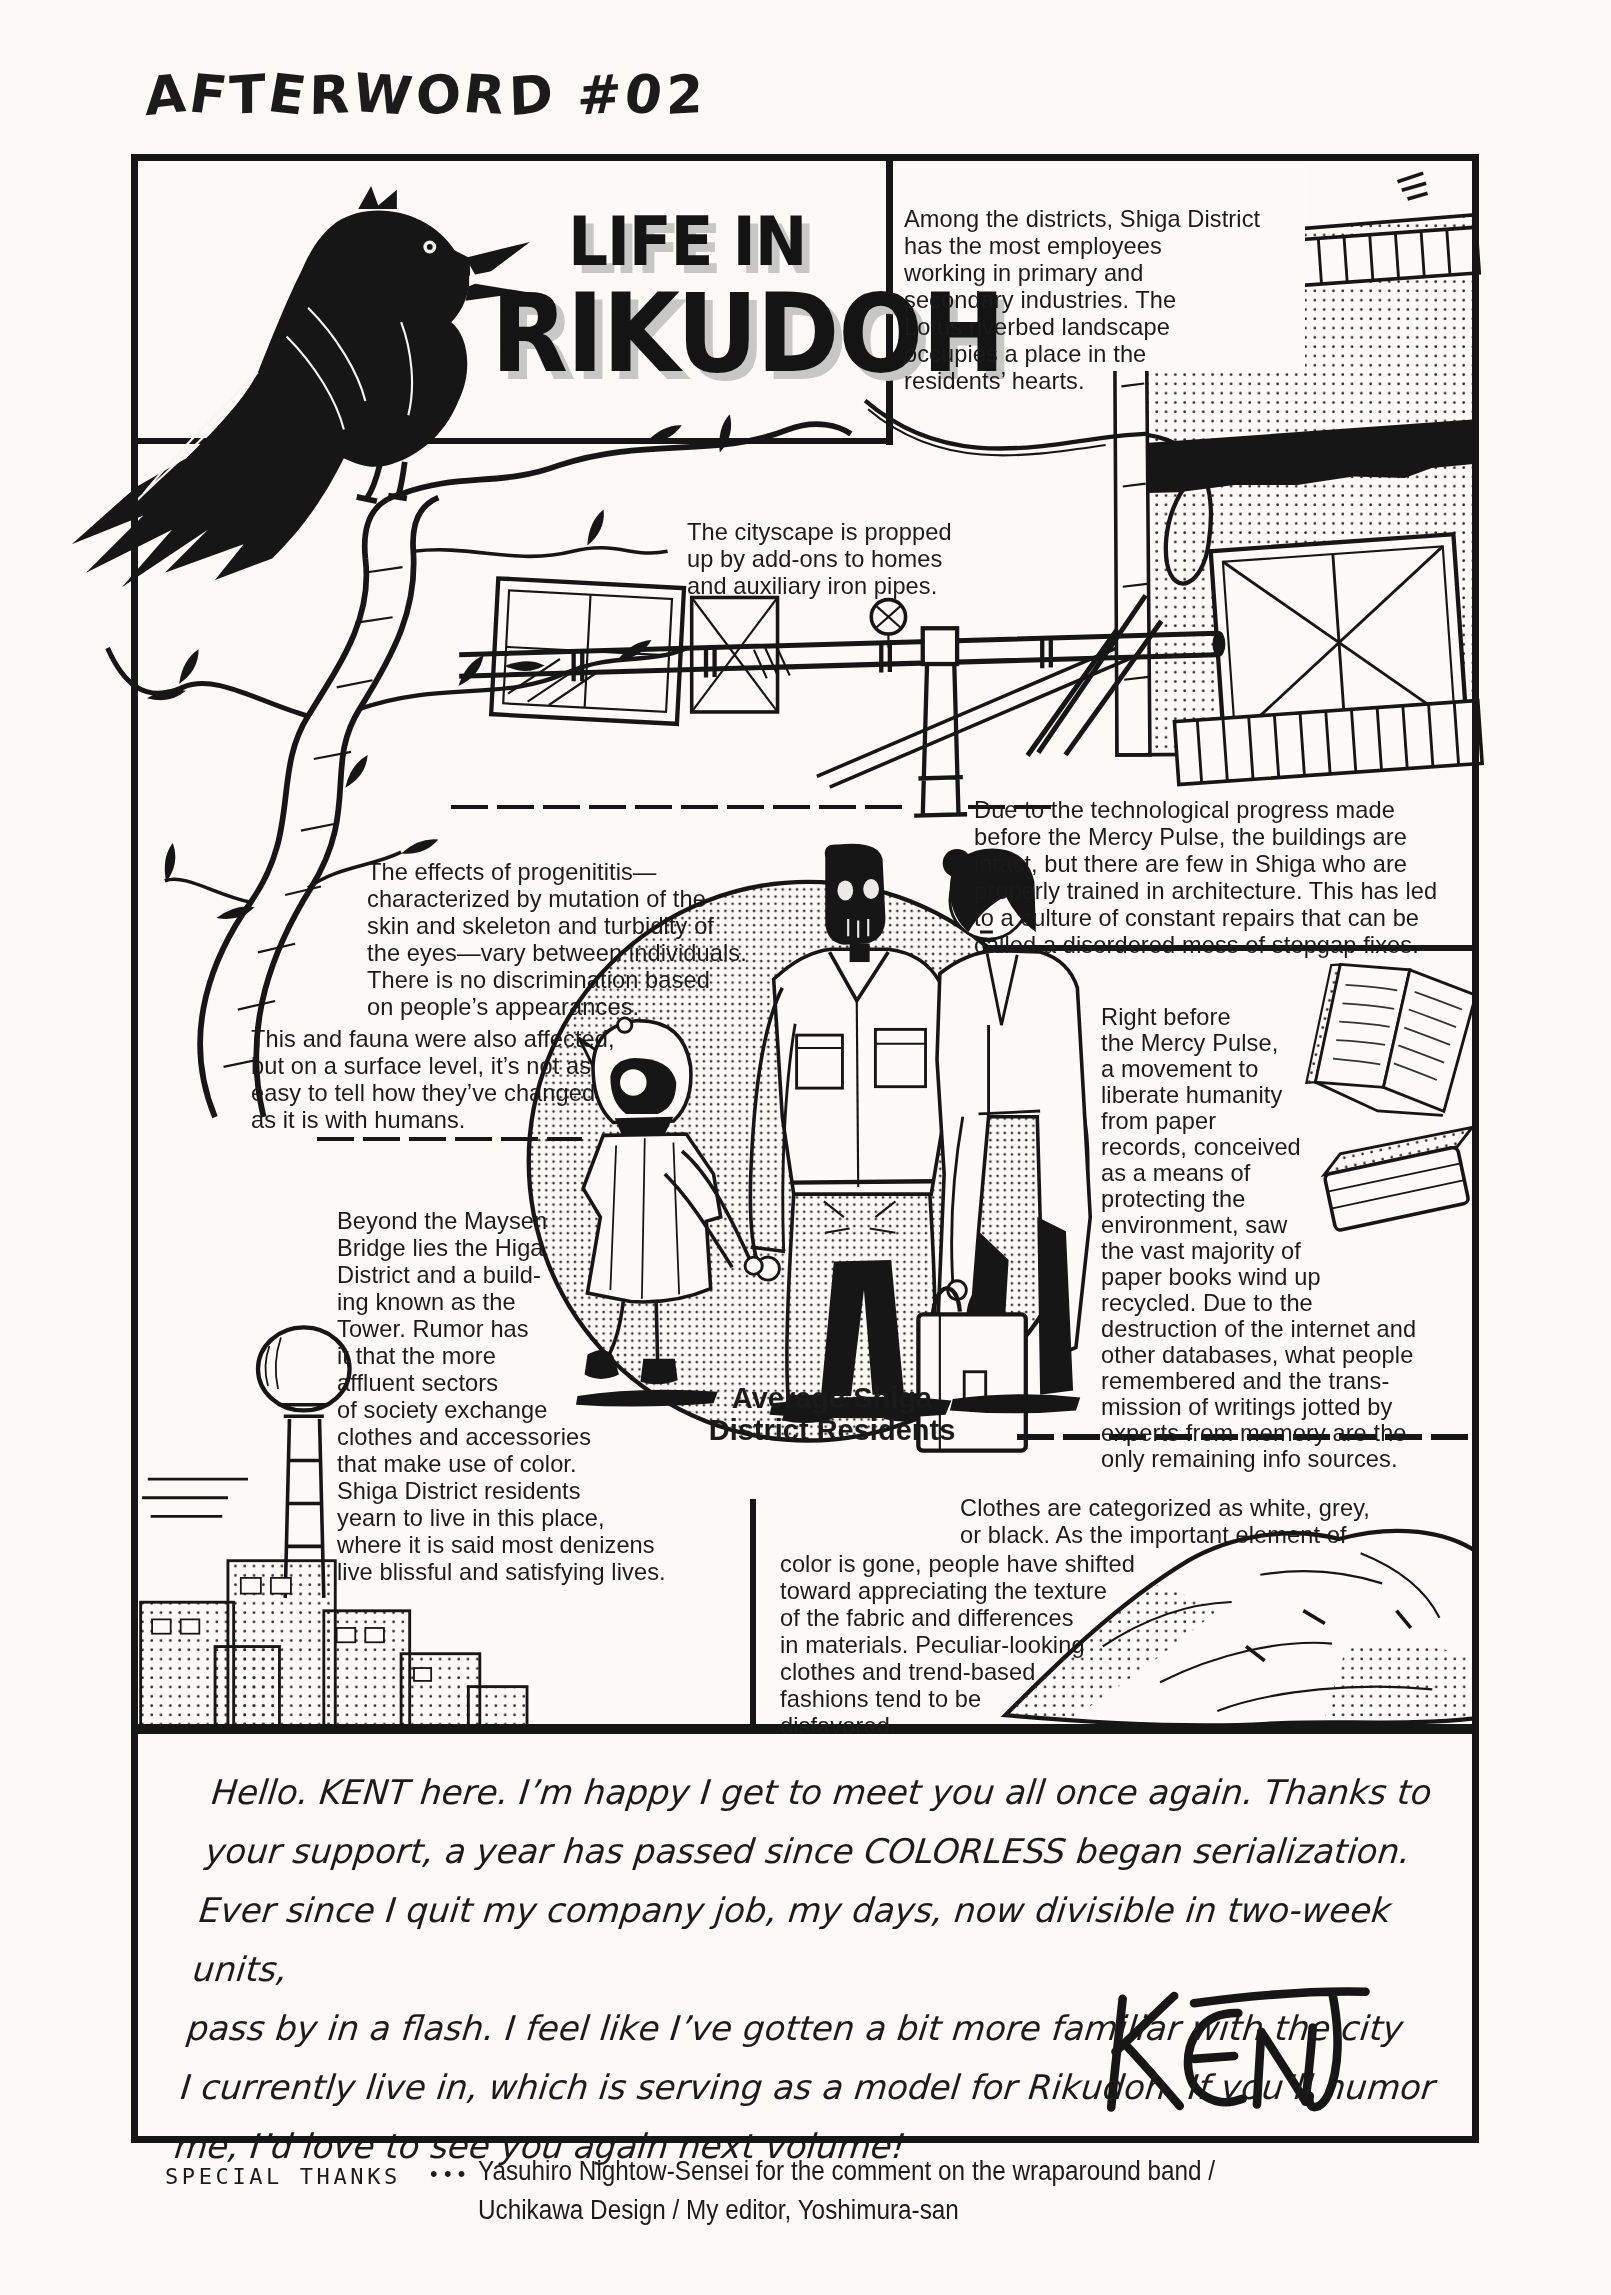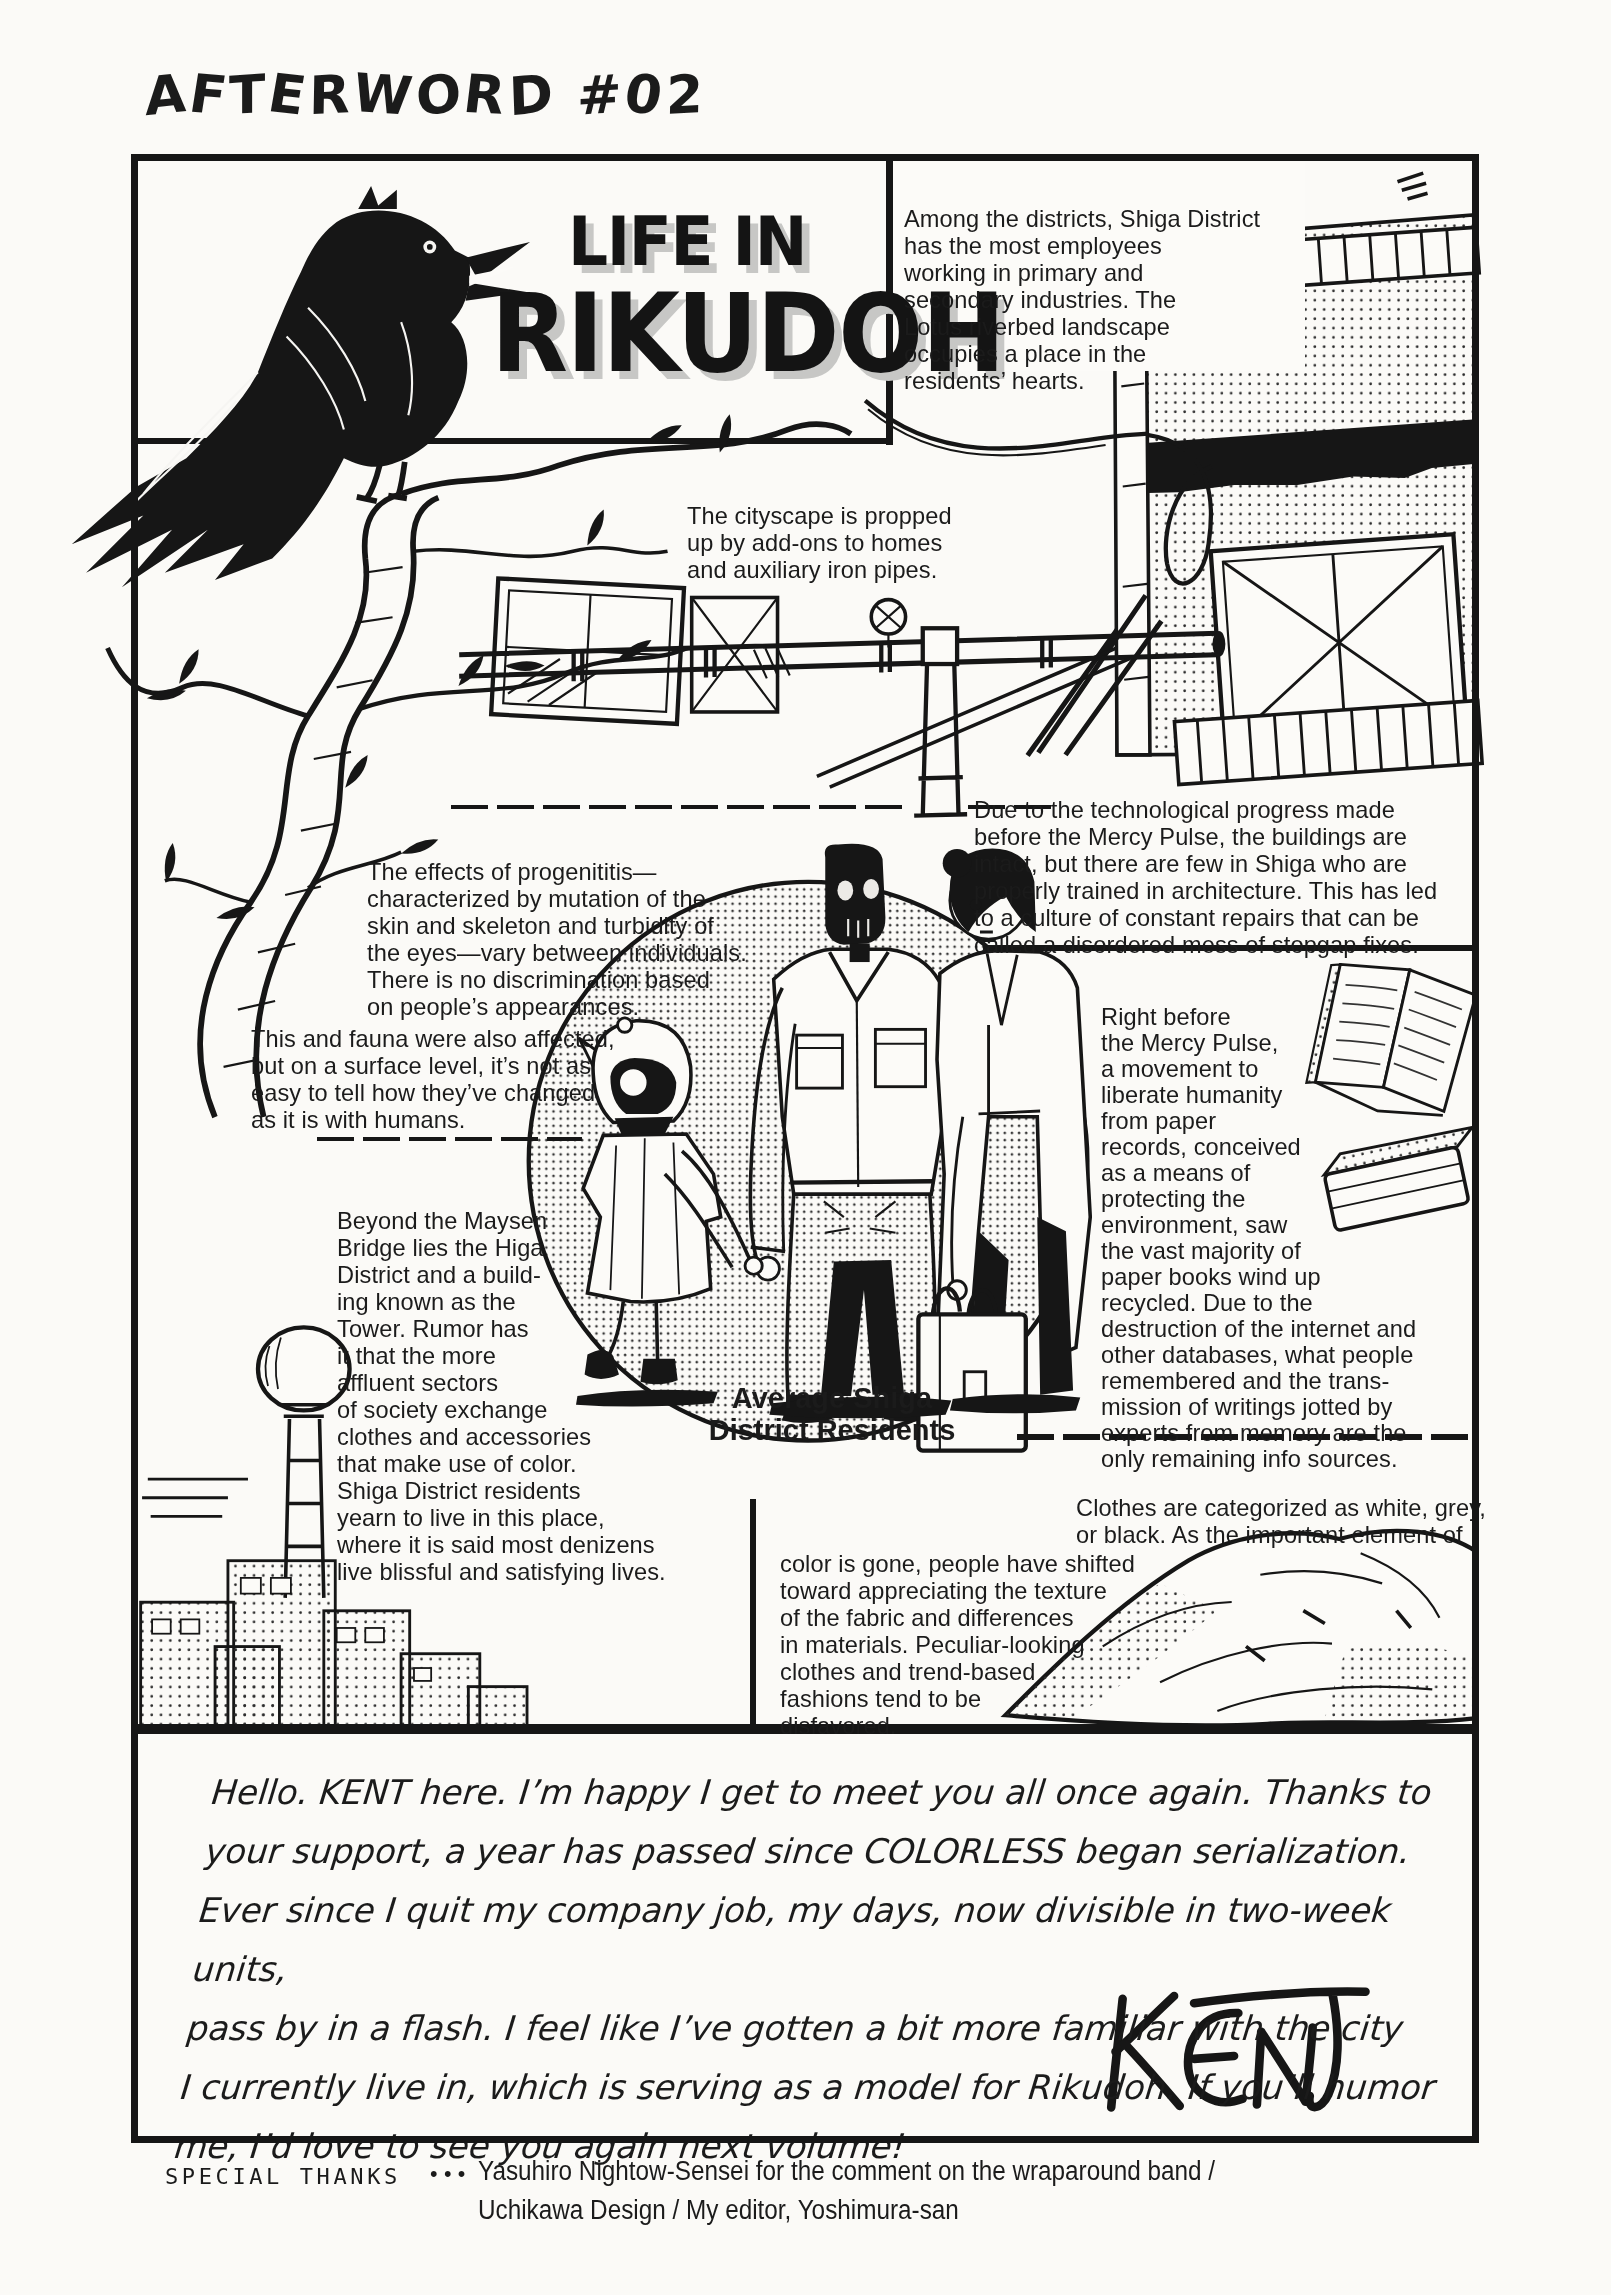--- a/index.html
+++ b/index.html
@@ -294,21 +294,21 @@
 <div id="title-line1" class="big-title">LIFE IN</div>
 <div id="title-line2" class="big-title">RIKUDOH</div>
 
 <div class="block" style="left:904px;top:170px;width:530px">Among the districts, Shiga District
 has the most employees
 working in primary and
 secondary industries. The
 Lotus riverbed landscape
 occupies a place in the
 residents’ hearts.</div>
-<div class="block" style="left:687px;top:467px;width:358px">The cityscape is propped
+<div class="block" style="left:687px;top:483px;width:358px">The cityscape is propped
 up by add-ons to homes
 and auxiliary iron pipes.</div>
 <div class="block" style="left:367px;top:823px;width:430px">The effects of progenititis—
 characterized by mutation of the
 skin and skeleton and turbidity of
 the eyes—vary between individuals.
 There is no discrimination based
 on people’s appearances.</div>
 <div class="block" style="left:251px;top:990px;width:430px">This and fauna were also affected,
 but on a surface level, it’s not as
@@ -345,21 +345,21 @@
 Tower. Rumor has
 it that the more
 affluent sectors
 of society exchange
 clothes and accessories
 that make use of color.
 Shiga District residents
 yearn to live in this place,
 where it is said most denizens
 live blissful and satisfying lives.</div>
-<div class="block" style="left:1076px;top:1459px;width:458px">Clothes are categorized as white, grey,
+<div class="block" style="left:960px;top:1459px;width:458px">Clothes are categorized as white, grey,
 or black. As the important element of</div>
 <div class="block" style="left:780px;top:1515px;width:358px">color is gone, people have shifted
 toward appreciating the texture
 of the fabric and differences
 in materials. Peculiar-looking
 clothes and trend-based
 fashions tend to be
 disfavored.</div>
 
 <div id="circle-caption">Average Shiga

